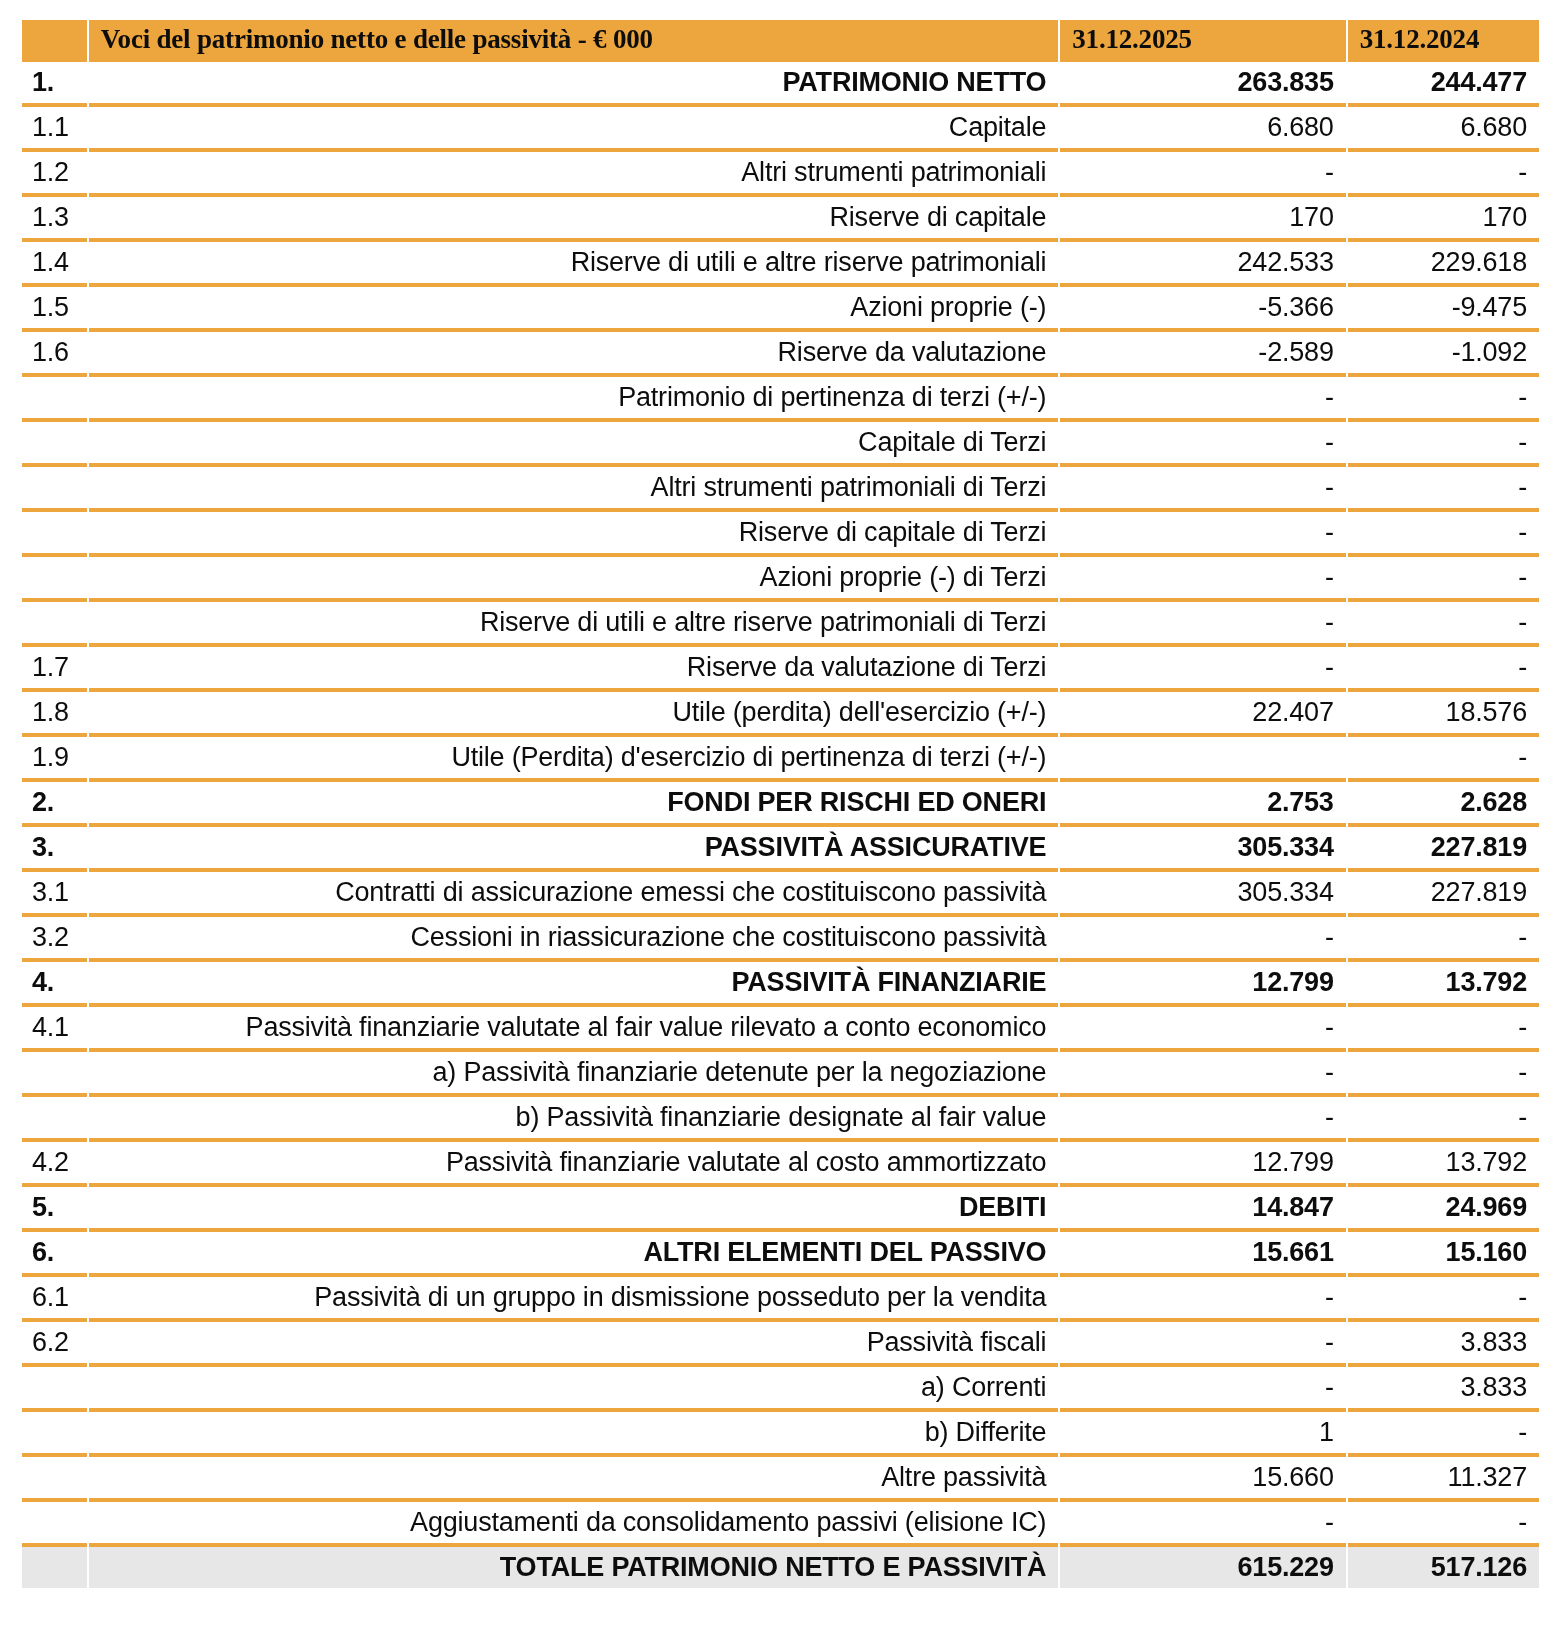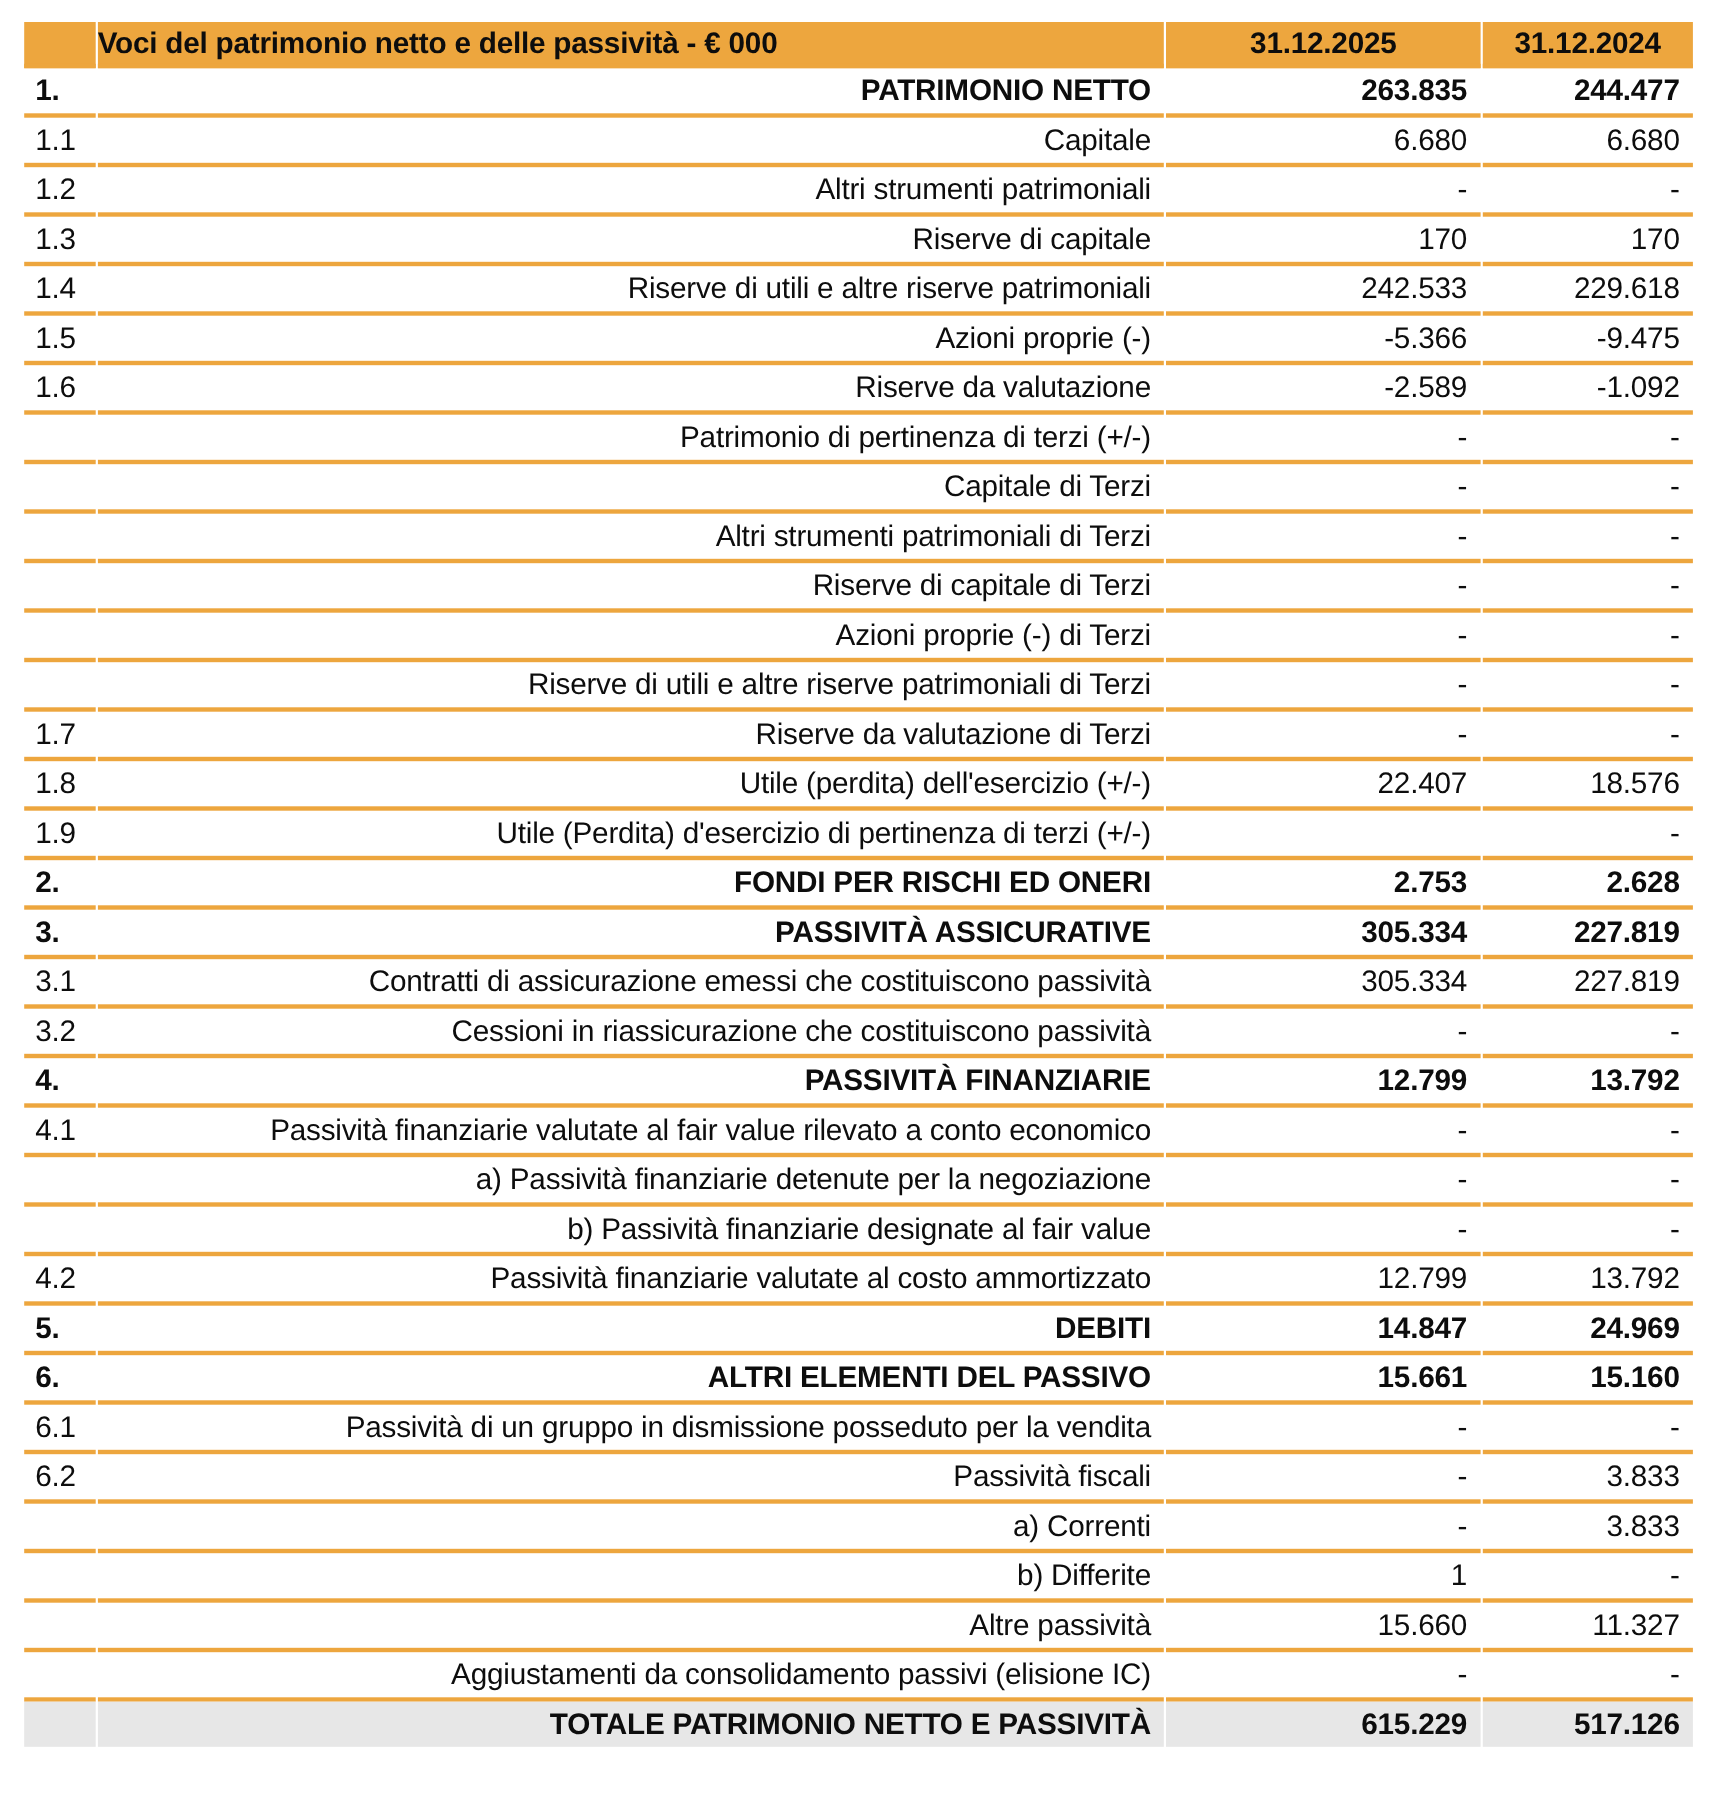--- a/index.html
+++ b/index.html
@@ -27,26 +27,27 @@
   col.c-label{width:958px;}
   col.c-2025{width:282px;}
   col.c-2024{width:189px;}
 
   thead th{
     background:var(--orange);
     border-bottom:4px solid var(--orange);
     height:38px;
     font-weight:700;
     vertical-align:middle;
-    padding:0 0;
+    padding:0 12px;
     white-space:nowrap;
     overflow:hidden;
+    font-family:Liberation Serif, serif;
   }
   thead th.h-label{text-align:left;}
-  thead th.h-val{text-align:center;}
+  thead th.h-val{text-align:left;}
 
   tbody td{
     border-bottom:4px solid var(--orange);
     height:41px;
     vertical-align:middle;
     padding:0 12px;
     white-space:nowrap;
     overflow:hidden;
     font-weight:400;
   }

